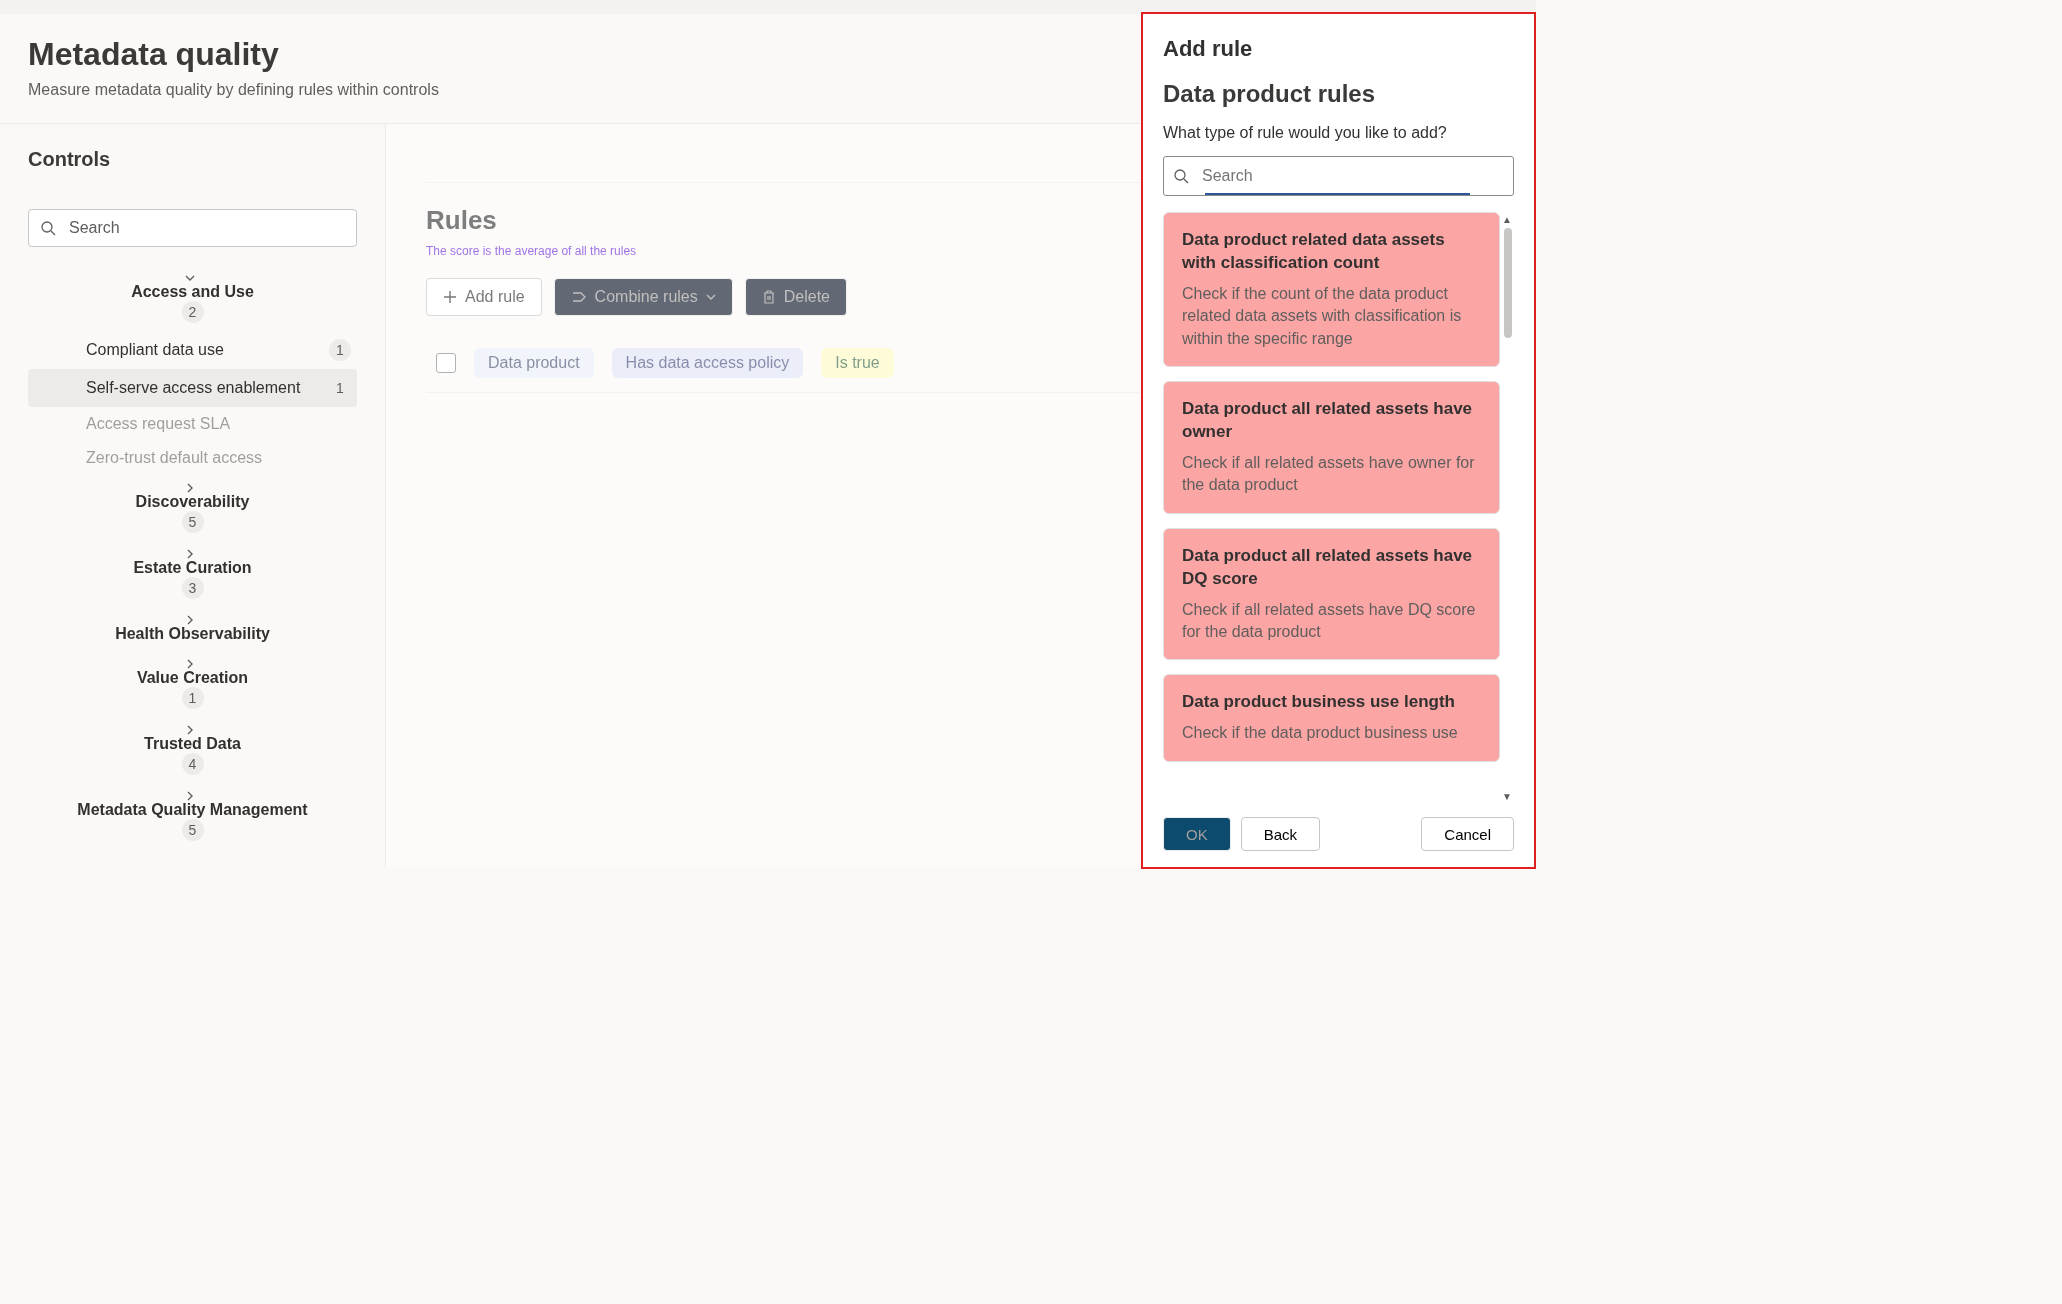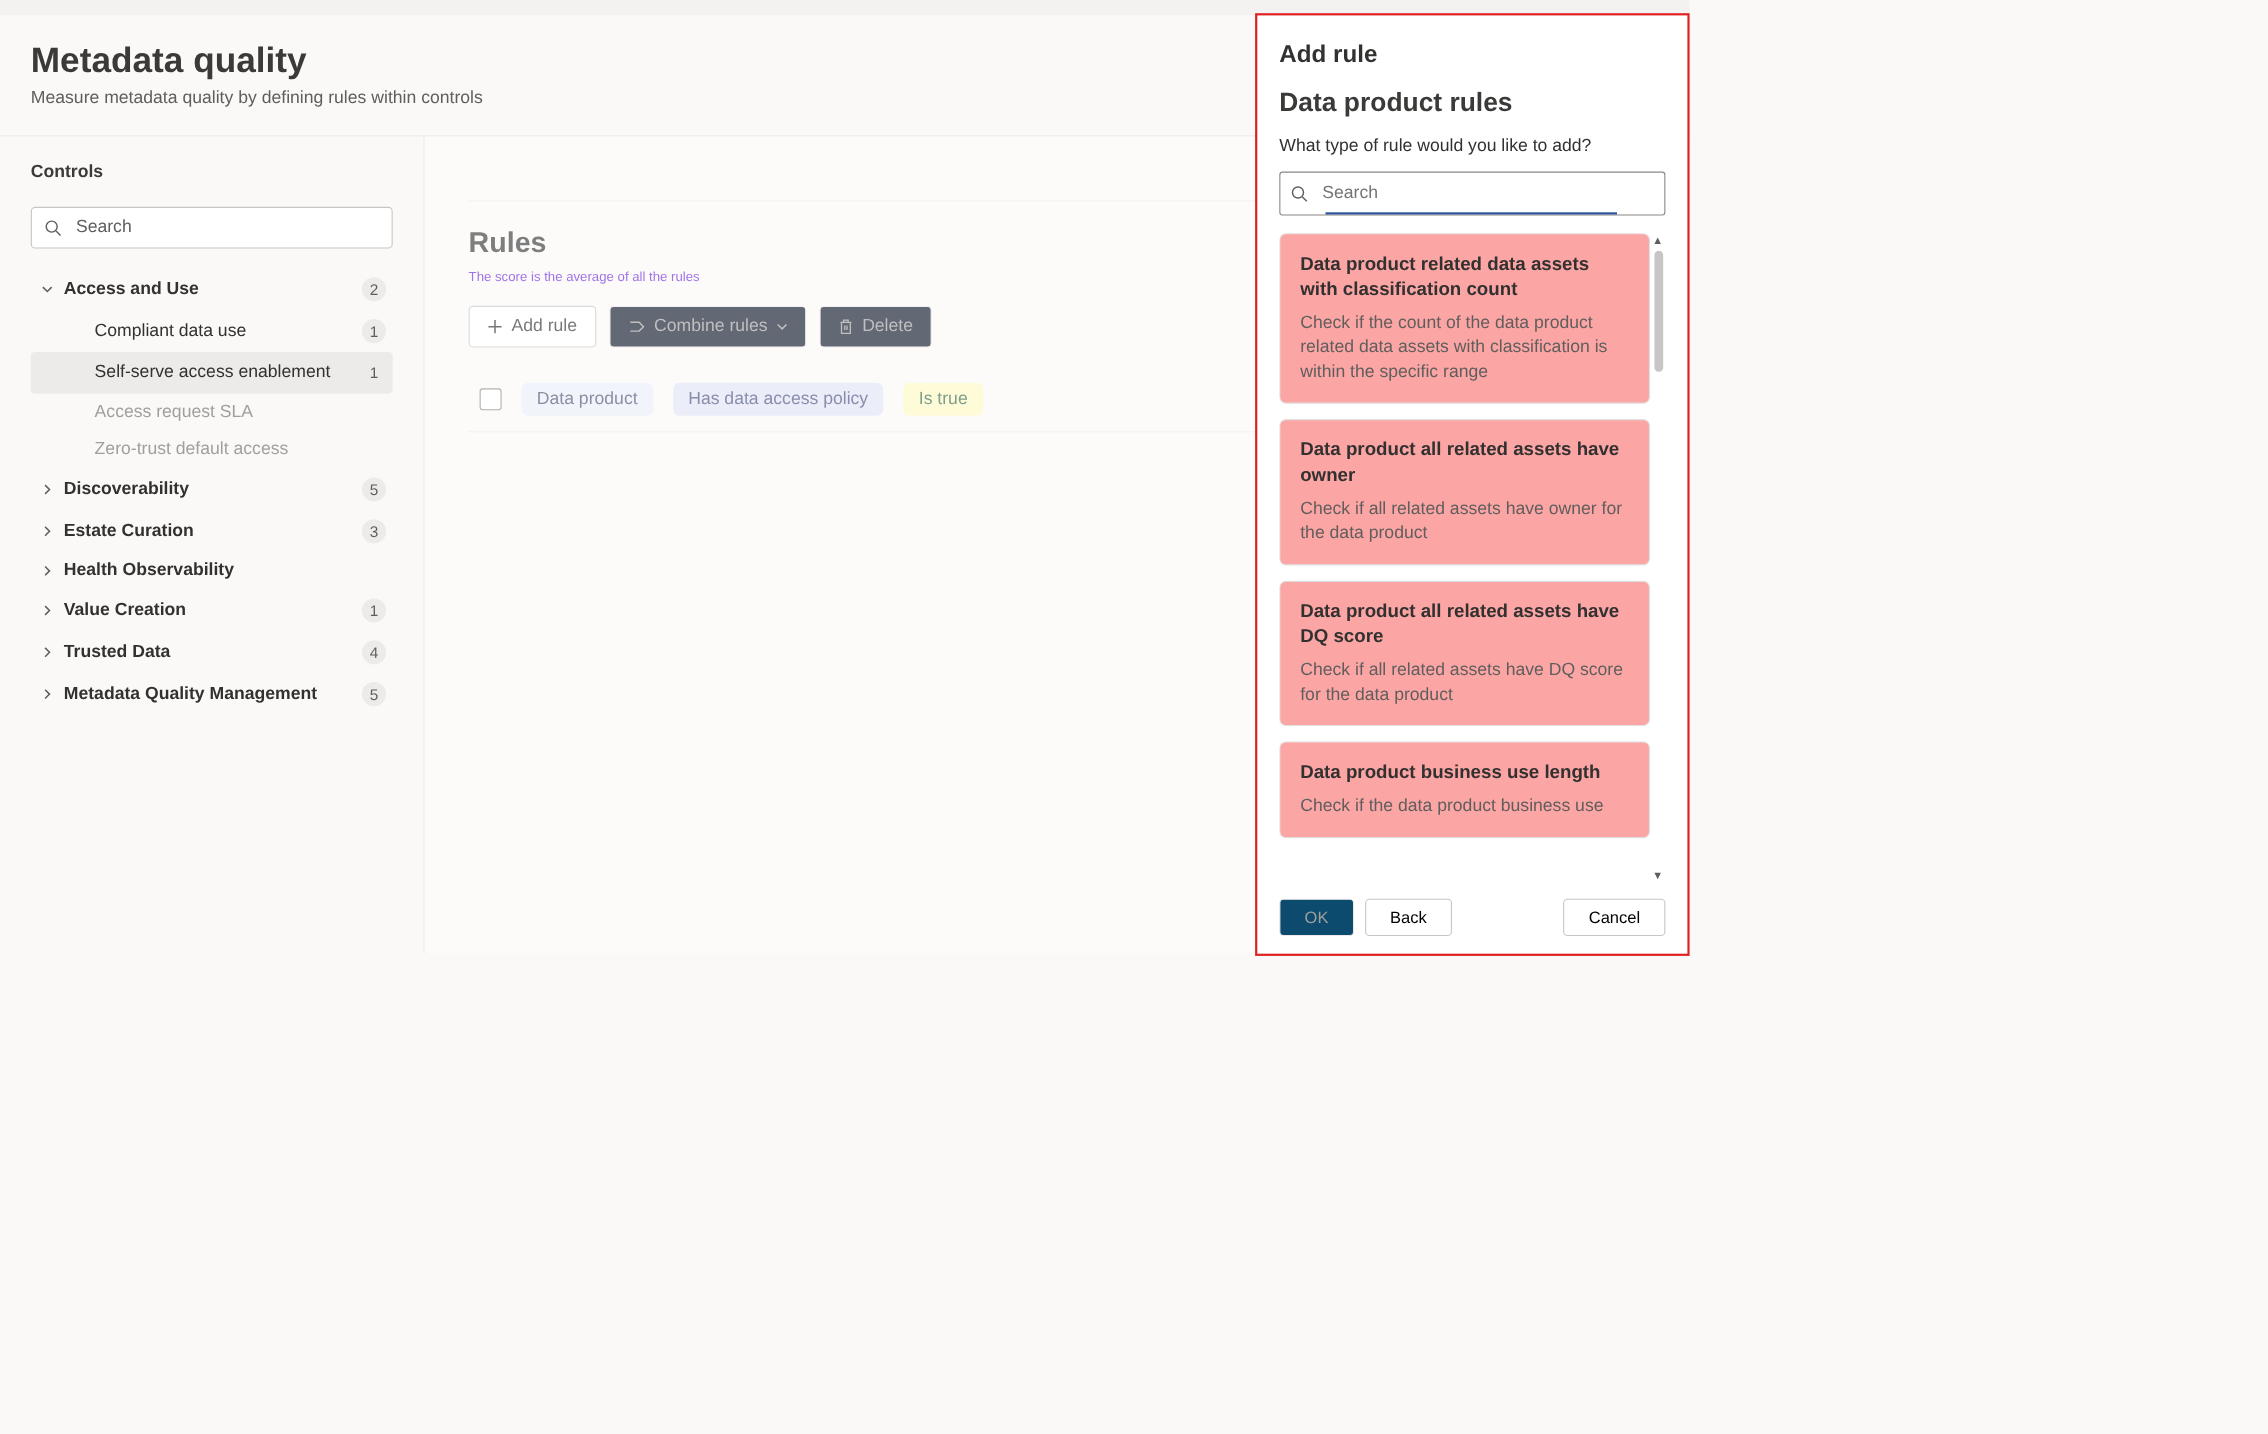--- a/index.html
+++ b/index.html
@@ -37,24 +37,24 @@
   .content {
     display: flex;
     height: calc(100% - 14px - 112px);
   }
   .sidebar {
     width: 386px;
     border-right: 1px solid #edebe9;
     padding: 24px 28px 0 28px;
   }
   .sidebar-title {
-    font-size: 16px;
+    font-size: 20px;
     font-weight: 600;
     color: #3b3a39;
-    margin-bottom: 22px;
+    margin-bottom: 38px;
   }
   .search-wrap {
     position: relative;
     margin-bottom: 18px;
   }
   .search-input {
     width: 100%;
     height: 38px;
     border: 1px solid #c8c6c4;
     border-radius: 4px;
@@ -72,21 +72,21 @@
   .tree { }
   .tree-item {
     display: flex;
     align-items: center;
     padding: 8px 6px;
     border-radius: 4px;
     cursor: pointer;
     font-size: 16px;
     color: #323130;
   }
-  .tree-item.parent { font-weight: 600; }
+  .tree-item.parent { font-weight: 600; flex-direction: column; }
   .tree-item.child { padding-left: 58px; font-weight: 400; }
   .tree-item.active { background: #edebe9; }
   .tree-item.disabled { color: #a19f9d; cursor: default; }
   .tree-chevron {
     width: 18px;
     display: inline-flex;
     justify-content: center;
     margin-right: 6px;
     color: #605e5c;
     font-size: 12px;

